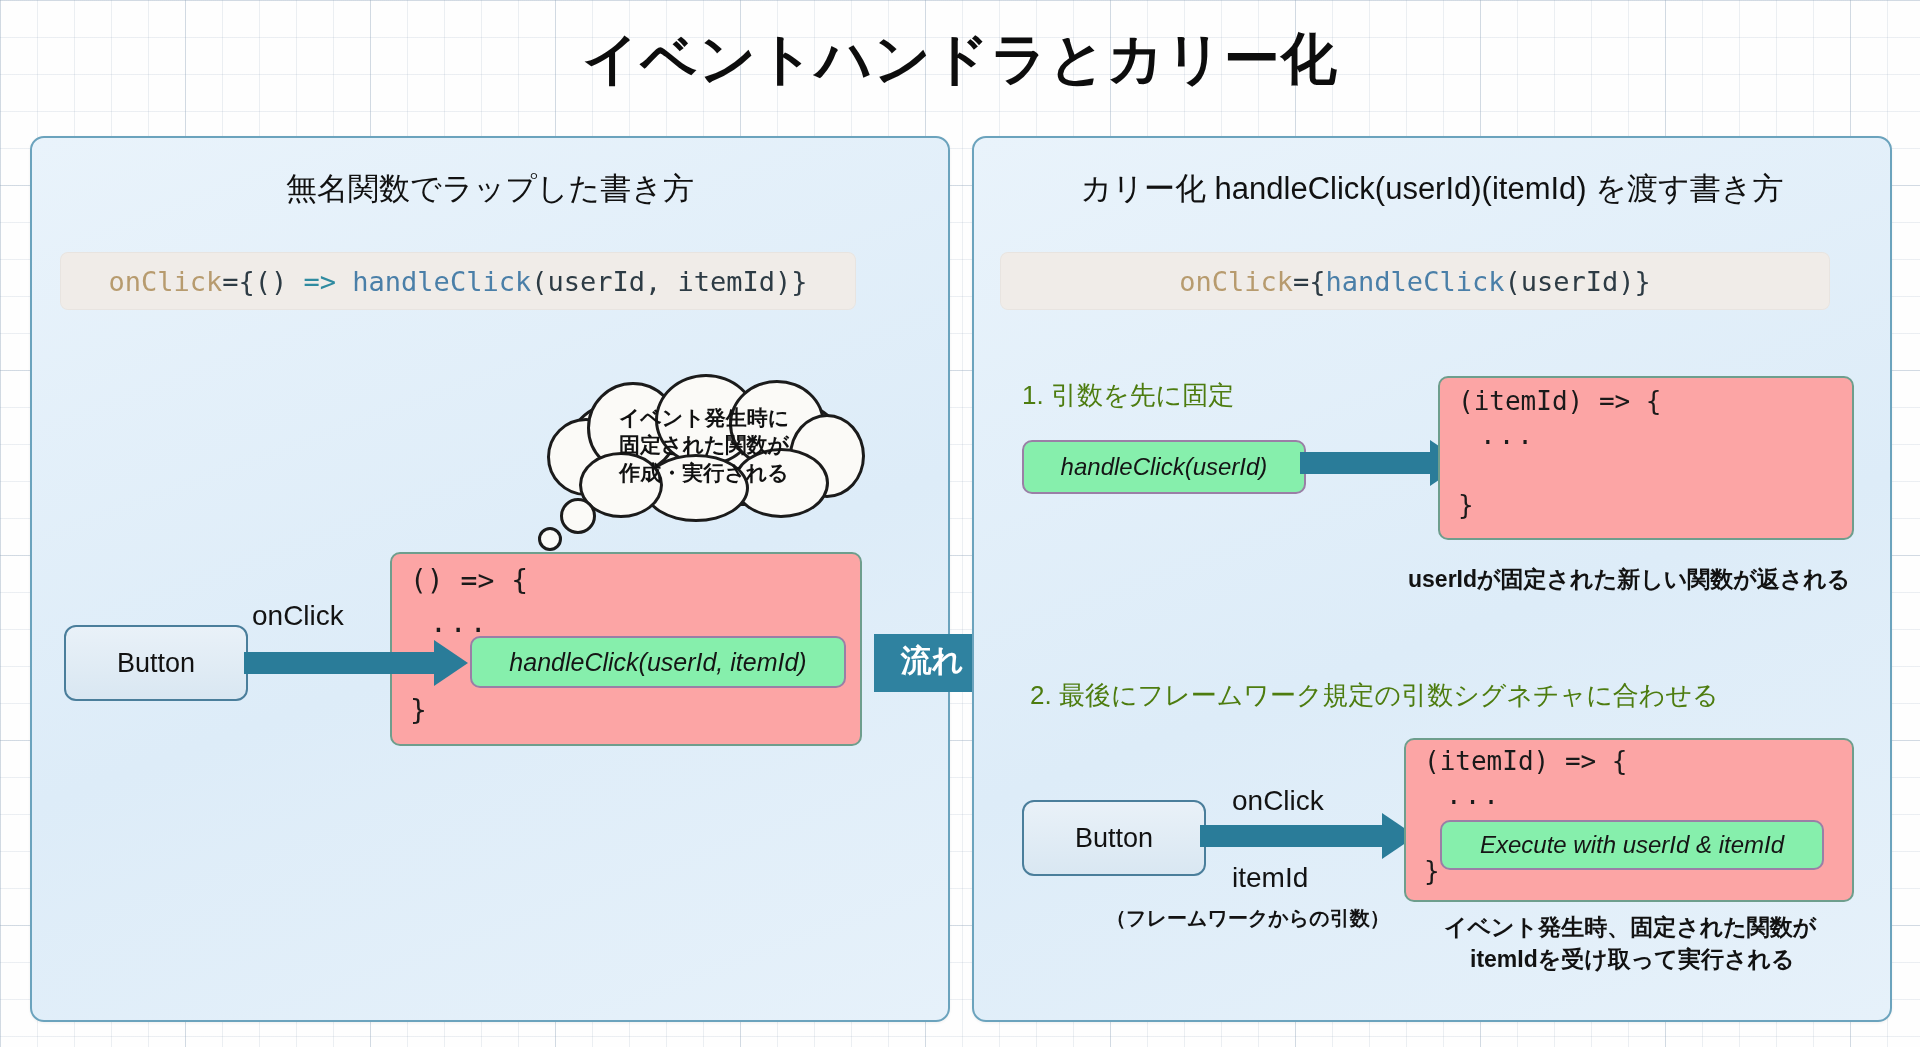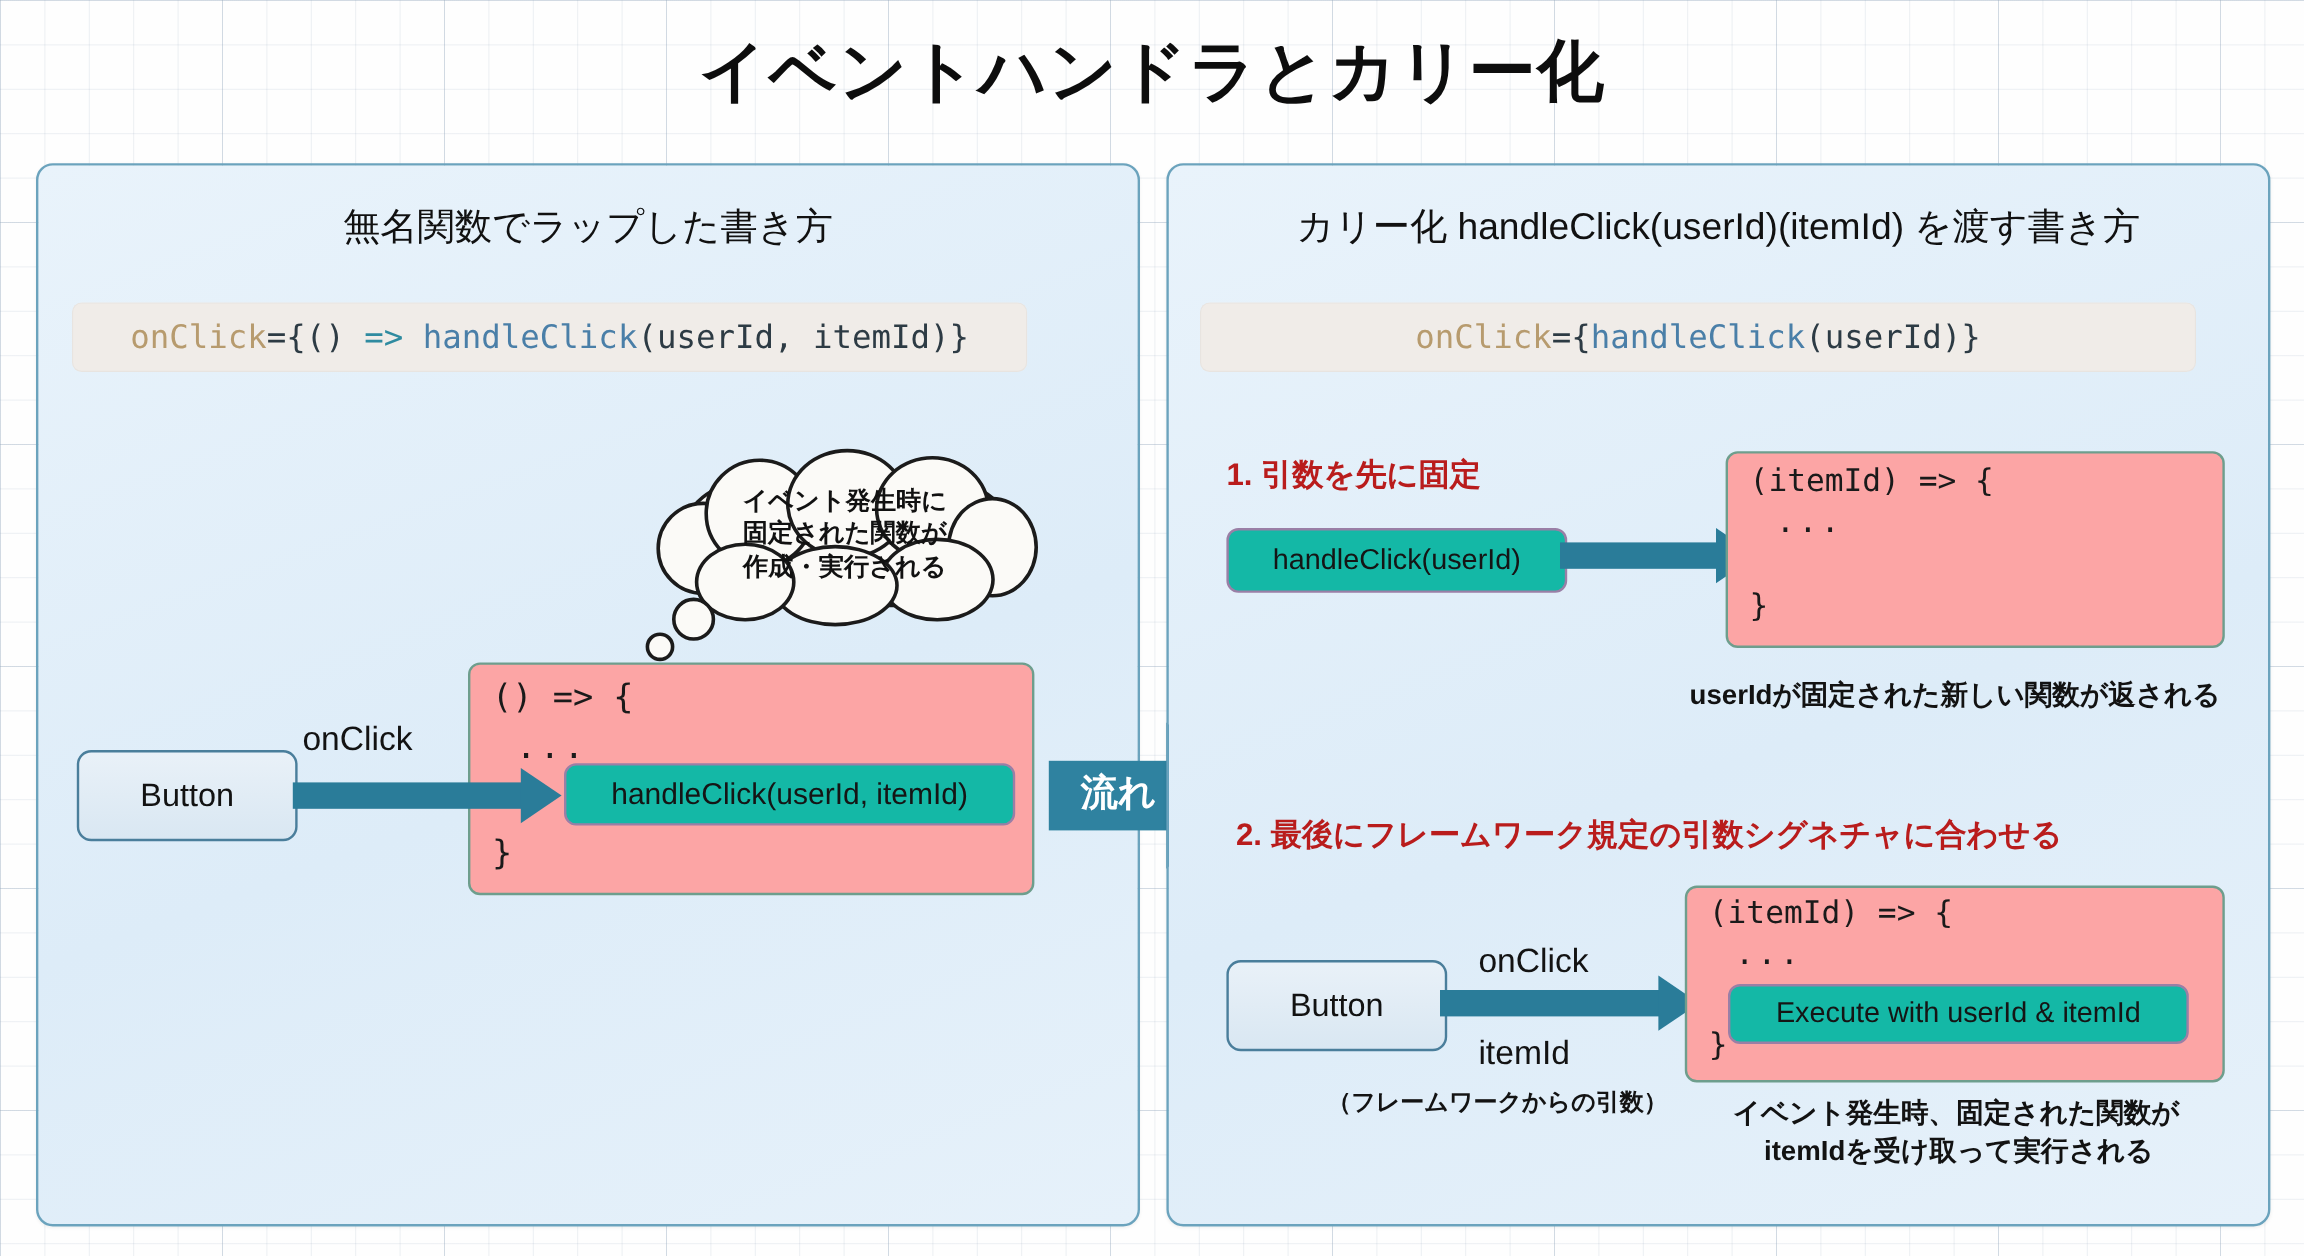--- a/index.html
+++ b/index.html
@@ -98,25 +98,26 @@
   }
   #green-left{left:390px;top:552px;width:468px;height:190px;}
   .code-line{
     position:absolute;
     font-family:"DejaVu Sans Mono","Liberation Mono",monospace;
     color:#1a1a1a;white-space:pre;
   }
 
   .pill{
     position:absolute;
-    background:#14b8a6;
+    background:#86efac;
     border:2px solid #9a7fa6;
     border-radius:10px;
     display:flex;align-items:center;justify-content:center;
     color:#151515;
+    font-style:italic;
   }
   #pill-left{left:470px;top:636px;width:372px;height:48px;font-size:25px;}
 
   .btnbox{
     position:absolute;
     background:linear-gradient(180deg,#e9f1f8 0%,#d9e7f2 100%);
     border:2px solid #4a7e9b;
     border-radius:12px;
     display:flex;align-items:center;justify-content:center;
     font-size:27px;color:#121212;
@@ -157,21 +158,21 @@
     position:absolute;left:884px;top:628px;width:96px;height:66px;
     display:flex;align-items:center;justify-content:center;
     color:#ffffff;font-size:31px;font-weight:bold;z-index:6;
   }
 
   .edge-label{
     position:absolute;color:#131313;white-space:nowrap;
   }
 
   .step-head{
-    position:absolute;font-size:26px;font-weight:bold;color:#b91c1c;white-space:nowrap;
+    position:absolute;font-size:26px;font-weight:normal;color:#4d7c0f;white-space:nowrap;
   }
   .caption{
     position:absolute;color:#121212;white-space:nowrap;
   }
   #green-step1{left:1438px;top:376px;width:412px;height:160px;}
   #green-step2{left:1404px;top:738px;width:446px;height:160px;}
   #pill-step1{left:1022px;top:440px;width:280px;height:50px;font-size:24px;}
   #pill-step2{left:1440px;top:820px;width:380px;height:46px;font-size:24px;}
 </style>
 </head>

